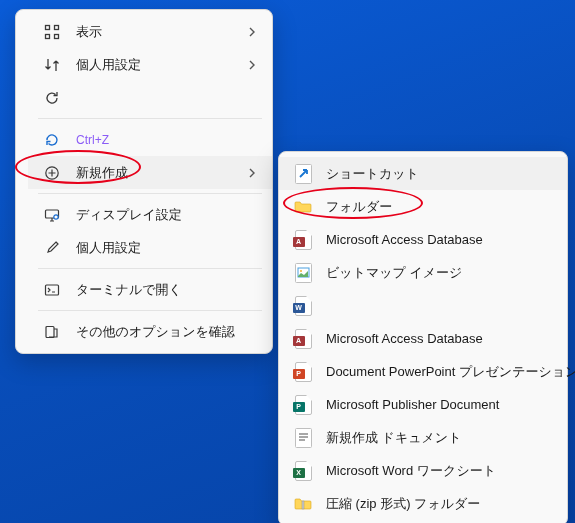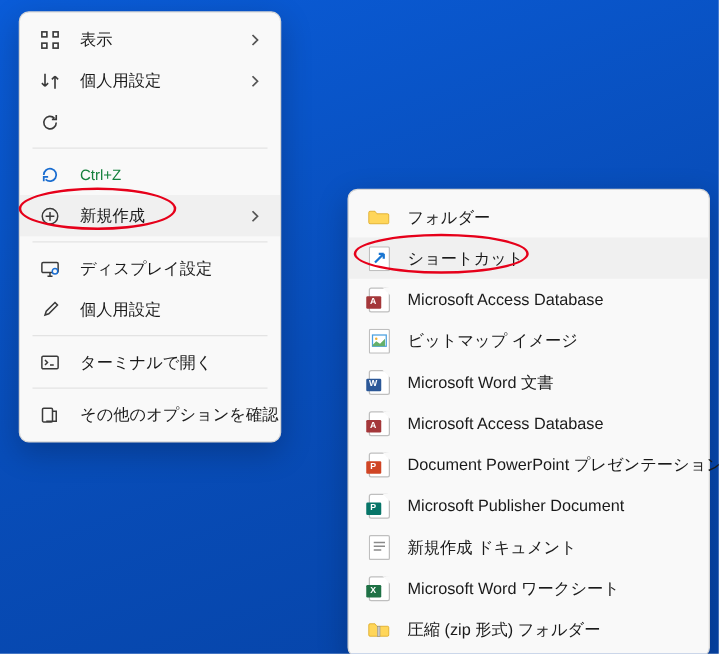--- a/index.html
+++ b/index.html
@@ -17,21 +17,22 @@
     position: absolute;
     background: #f9f9f9;
     border: 1px solid #d6d6d6;
     border-radius: 8px;
     box-shadow: 0 8px 24px rgba(0,0,0,0.22);
     padding: 5px 0;
   }
   .menu.main {
     top: 9px;
     left: 15px;
-    width: 210px;
+    width: 258px;
+    padding-left: 12px;
   }
   .menu.sub {
     top: 151px;
     left: 278px;
     width: 290px;
   }
   .item {
     display: flex;
     align-items: center;
     height: 33px;
@@ -48,21 +49,21 @@
     width: 20px;
     height: 20px;
     display: flex;
     align-items: center;
     justify-content: center;
     margin-right: 14px;
     flex-shrink: 0;
   }
   .sub .icon { margin-right: 13px; }
   .label { flex: 1; white-space: nowrap; }
-  .accel { color: #15803d; font-size: 12px; }
+  .accel { color: #8b5cf6; font-size: 12px; }
   .sep {
     height: 1px;
     background: #e3e3e3;
     margin: 4px 10px;
   }
   .chevron {
     margin-left: auto;
     width: 12px;
     display: flex;
     align-items: center;
@@ -213,37 +214,37 @@
         <rect x="2" y="2.5" width="8" height="11" rx="1"></rect>
           <path d="M10 5h3v8h-8" stroke-dasharray="0"></path>
       </svg>
     </span>
     <span class="label">その他のオプションを確認</span>
   </div>
 </div>
 
 <div class="menu sub">
 
-  <div class="item">
-    <span class="icon">
-      <svg width="18" height="16" viewBox="0 0 18 16">
-          <path d="M1 4a1 1 0 011-1h4l1.5 2H16a1 1 0 011 1v6a1 1 0 01-1 1H2a1 1 0 01-1-1V4z" fill="#ffd65a" stroke="#d9a419" stroke-width="0.6"></path>
-        </svg>
-    </span>
-    <span class="label">フォルダー</span>
-  </div>
-
   <div class="item hover">
     <span class="icon">
       <svg width="17" height="20" viewBox="0 0 17 20">
           <rect x="0.5" y="0.5" width="16" height="19" rx="1" fill="#fff" stroke="#bfbfbf"></rect>
           <path d="M5 13l7-7m0 0h-4m4 0v4" stroke="#1976d2" stroke-width="1.8" fill="none"></path>
         </svg>
     </span>
     <span class="label">ショートカット</span>
+  </div>
+
+  <div class="item">
+    <span class="icon">
+      <svg width="18" height="16" viewBox="0 0 18 16">
+          <path d="M1 4a1 1 0 011-1h4l1.5 2H16a1 1 0 011 1v6a1 1 0 01-1 1H2a1 1 0 01-1-1V4z" fill="#ffd65a" stroke="#d9a419" stroke-width="0.6"></path>
+        </svg>
+    </span>
+    <span class="label">フォルダー</span>
   </div>
 
   <div class="item">
     <span class="icon">
       <span class="badge">
           <span class="tag" style="background:#a4373a">A</span>
         </span>
     </span>
     <span class="label">Microsoft Access Database</span>
   </div>
@@ -259,21 +260,20 @@
     </span>
     <span class="label">ビットマップ イメージ</span>
   </div>
 
   <div class="item">
     <span class="icon">
       <span class="badge">
           <span class="tag" style="background:#2b5797">W</span>
         </span>
     </span>
-    <span class="label">Microsoft Word 文書</span>
   </div>
 
   <div class="item">
     <span class="icon">
       <span class="badge">
           <span class="tag" style="background:#a4373a">A</span>
         </span>
     </span>
     <span class="label">Microsoft Access Database</span>
   </div>

